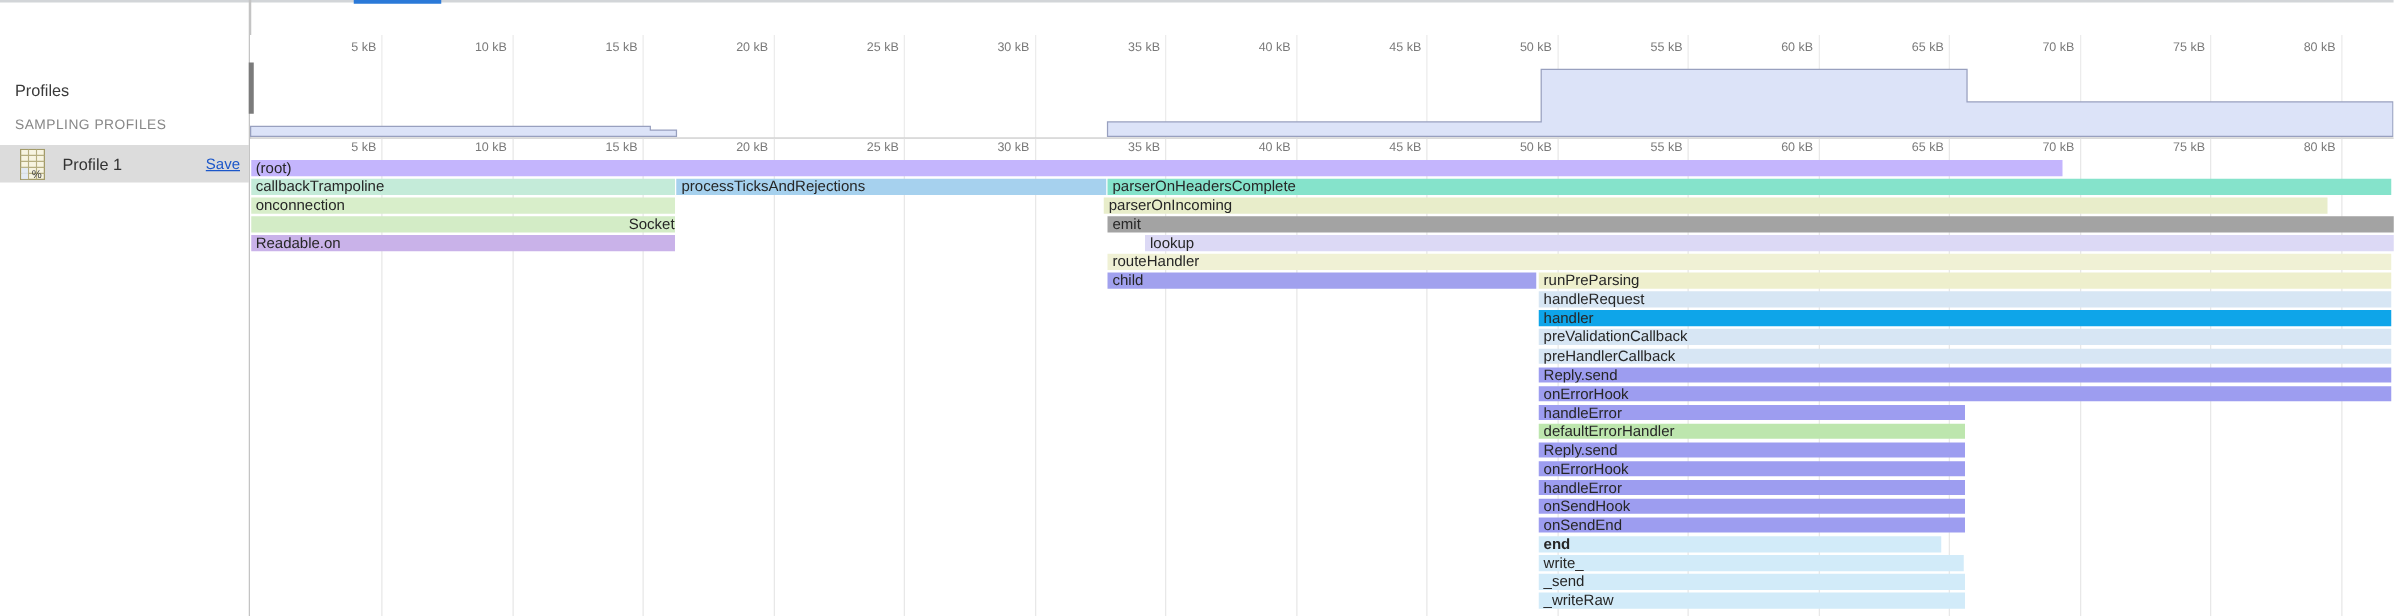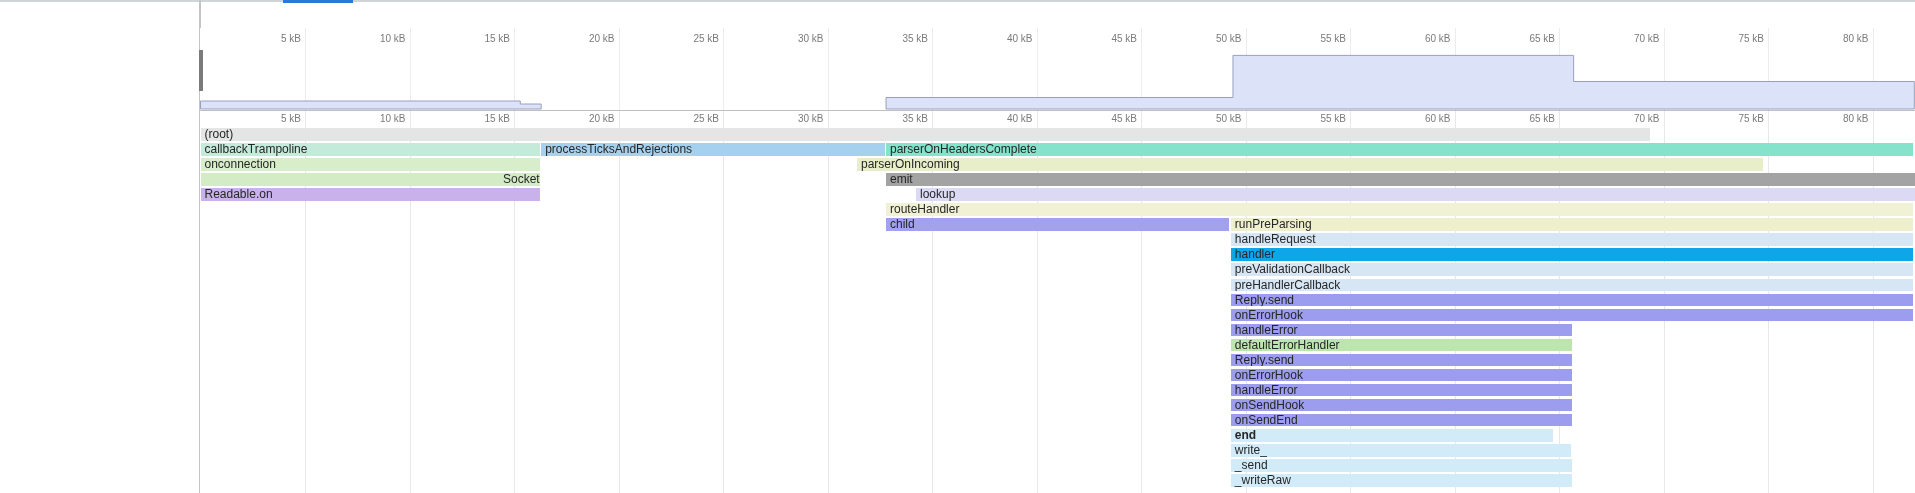--- a/index.html
+++ b/index.html
@@ -49,20 +49,34 @@
     padding-left:4px; white-space:nowrap; overflow:hidden; }
 </style>
 </head>
 <body>
 
 <div id="page">
 
   <div class="top-hairline"></div>
   <div class="top-accent" style="background: rgb(42, 121, 216);"></div>
 
+  <div class="sidebar">
+    <div class="sb-heading">Profiles</div>
+    <div class="sb-section">SAMPLING PROFILES</div>
+    <div class="profile-row">
+      <svg width="20" height="25" viewBox="0 0 20 25" style="position:absolute;left:16px;top:3px">
+        <rect x="0.5" y="0.5" width="19" height="24" fill="#f7f4e1" stroke="#a29a68"></rect>
+        <path d="M6.8 0.5 V24.5 M13.2 0.5 V24.5 M0.5 5.3 H19.5 M0.5 10.1 H19.5 M0.5 14.9 H19.5 M0.5 19.7 H19.5" stroke="#b6ae80" stroke-width="0.9" fill="none"></path>
+        <rect x="1" y="15.3" width="5.4" height="9" fill="#dfe7f5" opacity="0.85"></rect>
+        <text x="13.5" y="23" font-size="9" text-anchor="middle" fill="#3f3f3f" font-family="Liberation Sans, sans-serif">%</text>
+      </svg>
+      <span class="profile-name">Profile 1</span>
+      <a class="save-link" href="#">Save</a>
+    </div>
+  </div>
   <div class="pane-divider"></div>
 
   <div class="overview-pane">
     <div id="ov-grid">
         <div class="gridline" style="left: 105px; top: 0px; height: 82px;"></div>
         <div class="gridline" style="left: 209.5px; top: 0px; height: 82px;"></div>
         <div class="gridline" style="left: 314px; top: 0px; height: 82px;"></div>
         <div class="gridline" style="left: 418.5px; top: 0px; height: 82px;"></div>
         <div class="gridline" style="left: 523px; top: 0px; height: 82px;"></div>
         <div class="gridline" style="left: 627.5px; top: 0px; height: 82px;"></div>
@@ -133,26 +147,26 @@
         <div class="tick-label" style="left: 857px; top: 2px;">45 kB</div>
         <div class="tick-label" style="left: 961.5px; top: 2px;">50 kB</div>
         <div class="tick-label" style="left: 1066px; top: 2px;">55 kB</div>
         <div class="tick-label" style="left: 1170.5px; top: 2px;">60 kB</div>
         <div class="tick-label" style="left: 1275px; top: 2px;">65 kB</div>
         <div class="tick-label" style="left: 1379.5px; top: 2px;">70 kB</div>
         <div class="tick-label" style="left: 1484px; top: 2px;">75 kB</div>
         <div class="tick-label" style="left: 1588.5px; top: 2px;">80 kB</div>
       </div>
     <div id="fl-bars">
-        <div class="flame-bar" style="left: 0.5px; top: 17px; width: 1449px; background: #e5e5e5;">(root)</div>
+        <div class="flame-bar" style="left: 0.5px; top: 17px; width: 1449px; background: #c4b5fd;">(root)</div>
         <div class="flame-bar" style="left: 0.5px; top: 32.05px; width: 339.17px; background: rgb(196, 235, 217);">callbackTrampoline</div>
         <div class="flame-bar" style="left: 341.17px; top: 32.05px; width: 343.35px; background: rgb(166, 209, 238);">processTicksAndRejections</div>
         <div class="flame-bar" style="left: 686.02px; top: 32.05px; width: 1026.78px; background: rgb(133, 227, 203);">parserOnHeadersComplete</div>
         <div class="flame-bar" style="left: 0.5px; top: 47.1px; width: 339.17px; background: rgb(216, 238, 202);">onconnection</div>
-        <div class="flame-bar" style="left: 657px; top: 47.1px; width: 906px; background: rgb(232, 237, 202);">parserOnIncoming</div>
+        <div class="flame-bar" style="left: 683px; top: 47.1px; width: 979px; background: rgb(232, 237, 202);">parserOnIncoming</div>
         <div class="flame-bar" style="left: 0.5px; top: 62.15px; width: 339.17px; background: rgb(211, 236, 198); text-align: right;">Socket</div>
         <div class="flame-bar" style="left: 686.02px; top: 62.15px; width: 1190px; background: #a3a3a3;">emit</div>
         <div class="flame-bar" style="left: 0.5px; top: 77.2px; width: 339.17px; background: rgb(201, 178, 233);">Readable.on</div>
         <div class="flame-bar" style="left: 716px; top: 77.2px; width: 1026.78px; background: rgb(220, 217, 245);">lookup</div>
         <div class="flame-bar" style="left: 686.02px; top: 92.25px; width: 1026.78px; background: rgb(240, 241, 213);">routeHandler</div>
         <div class="flame-bar" style="left: 686.02px; top: 107.3px; width: 343.35px; background: rgb(161, 161, 238);">child</div>
         <div class="flame-bar" style="left: 1030.87px; top: 107.3px; width: 681.93px; background: rgb(238, 239, 205);">runPreParsing</div>
         <div class="flame-bar" style="left: 1030.87px; top: 122.35px; width: 681.93px; background: rgb(215, 230, 244);">handleRequest</div>
         <div class="flame-bar" style="left: 1030.87px; top: 137.4px; width: 681.93px; background: #0ea5e9;">handler</div>
         <div class="flame-bar" style="left: 1030.87px; top: 152.45px; width: 681.93px; background: rgb(215, 230, 244);">preValidationCallback</div>

